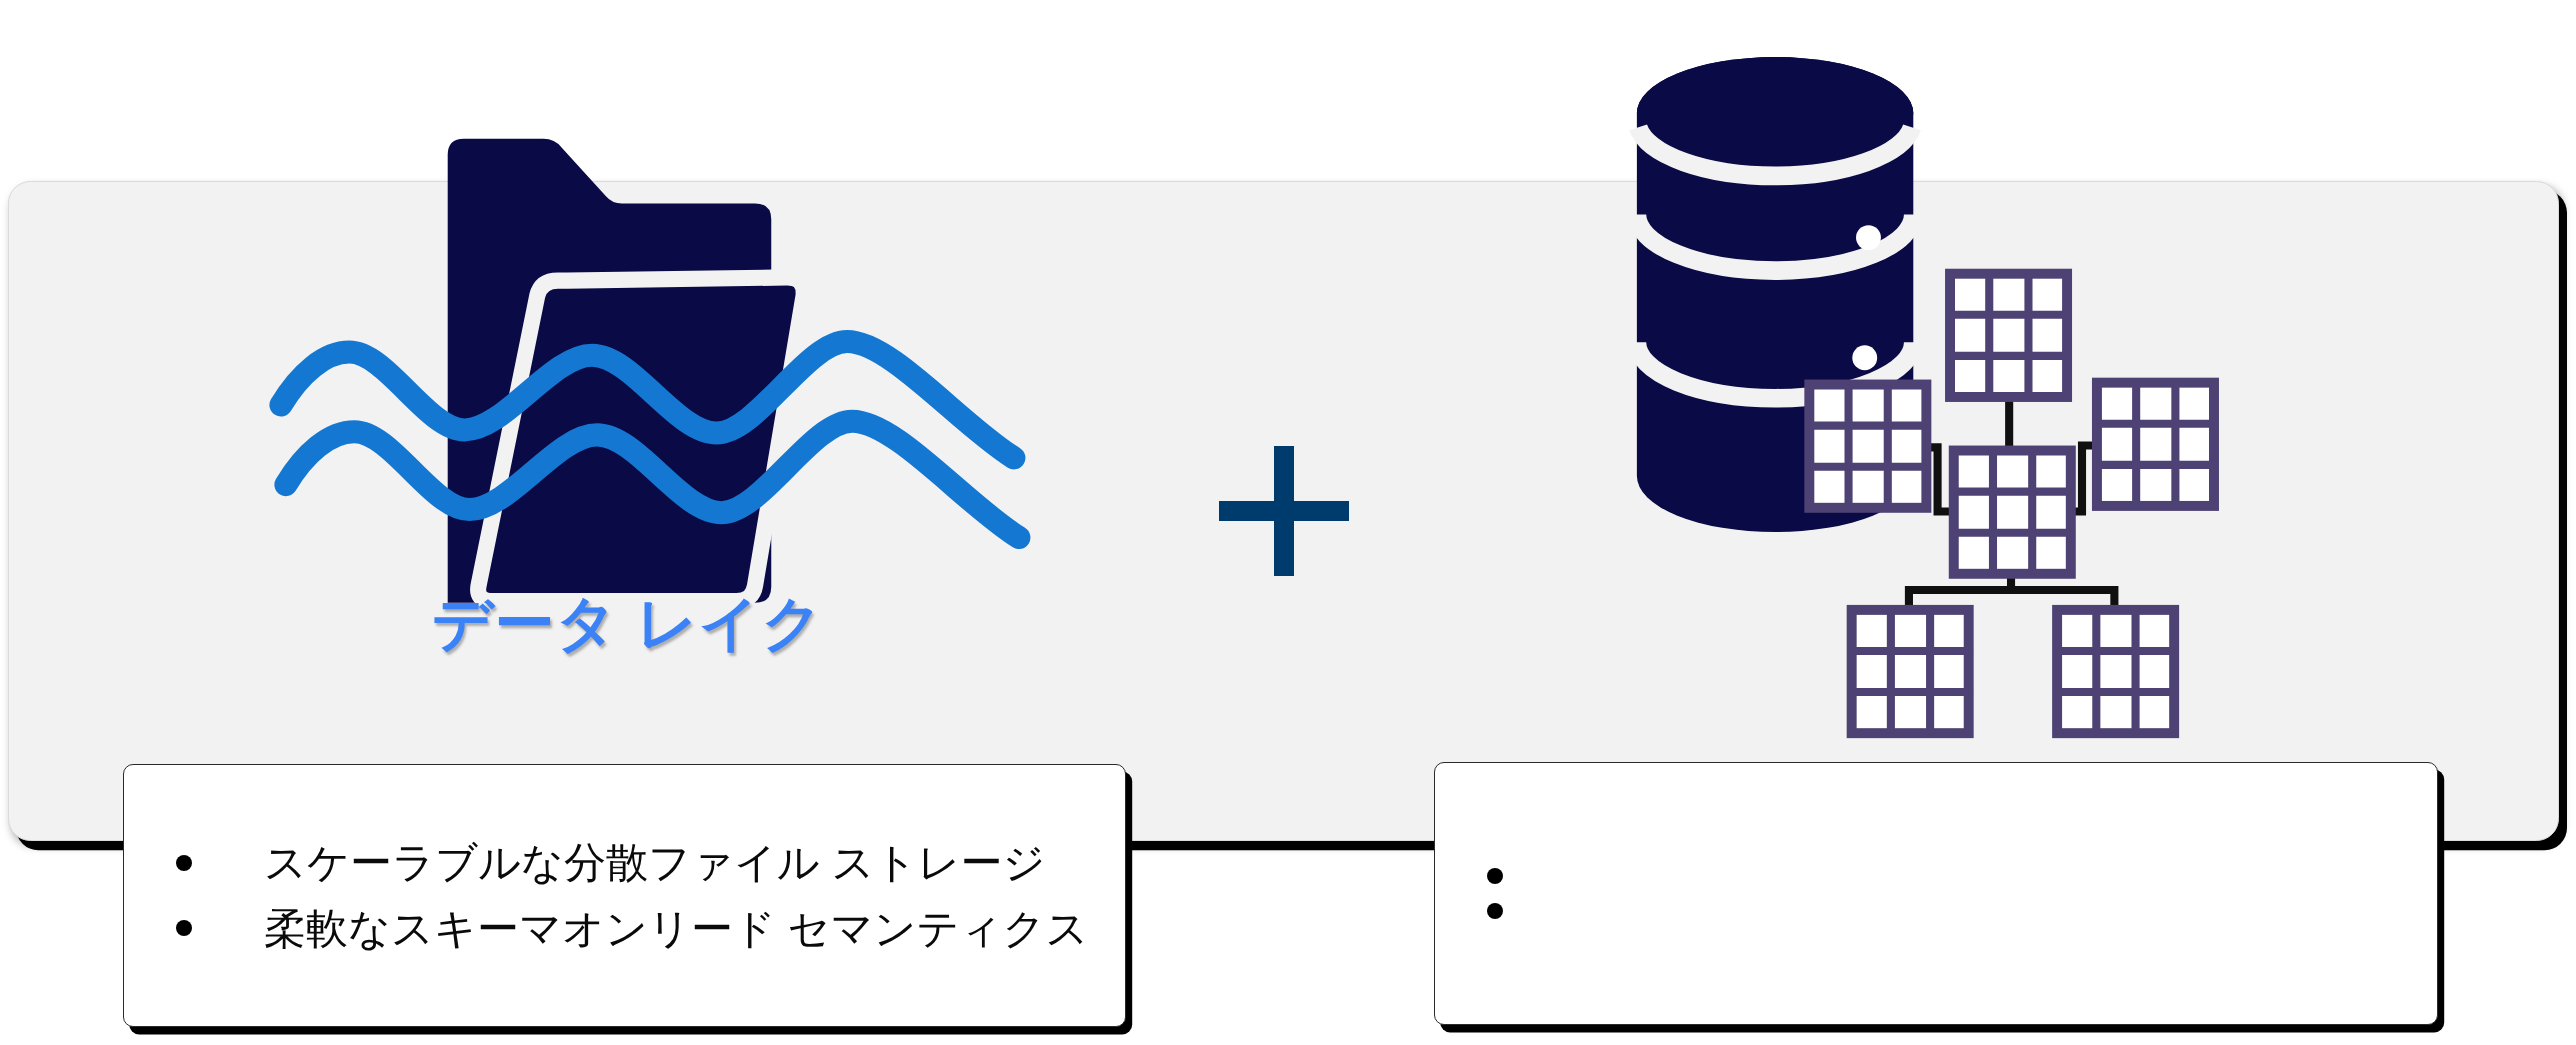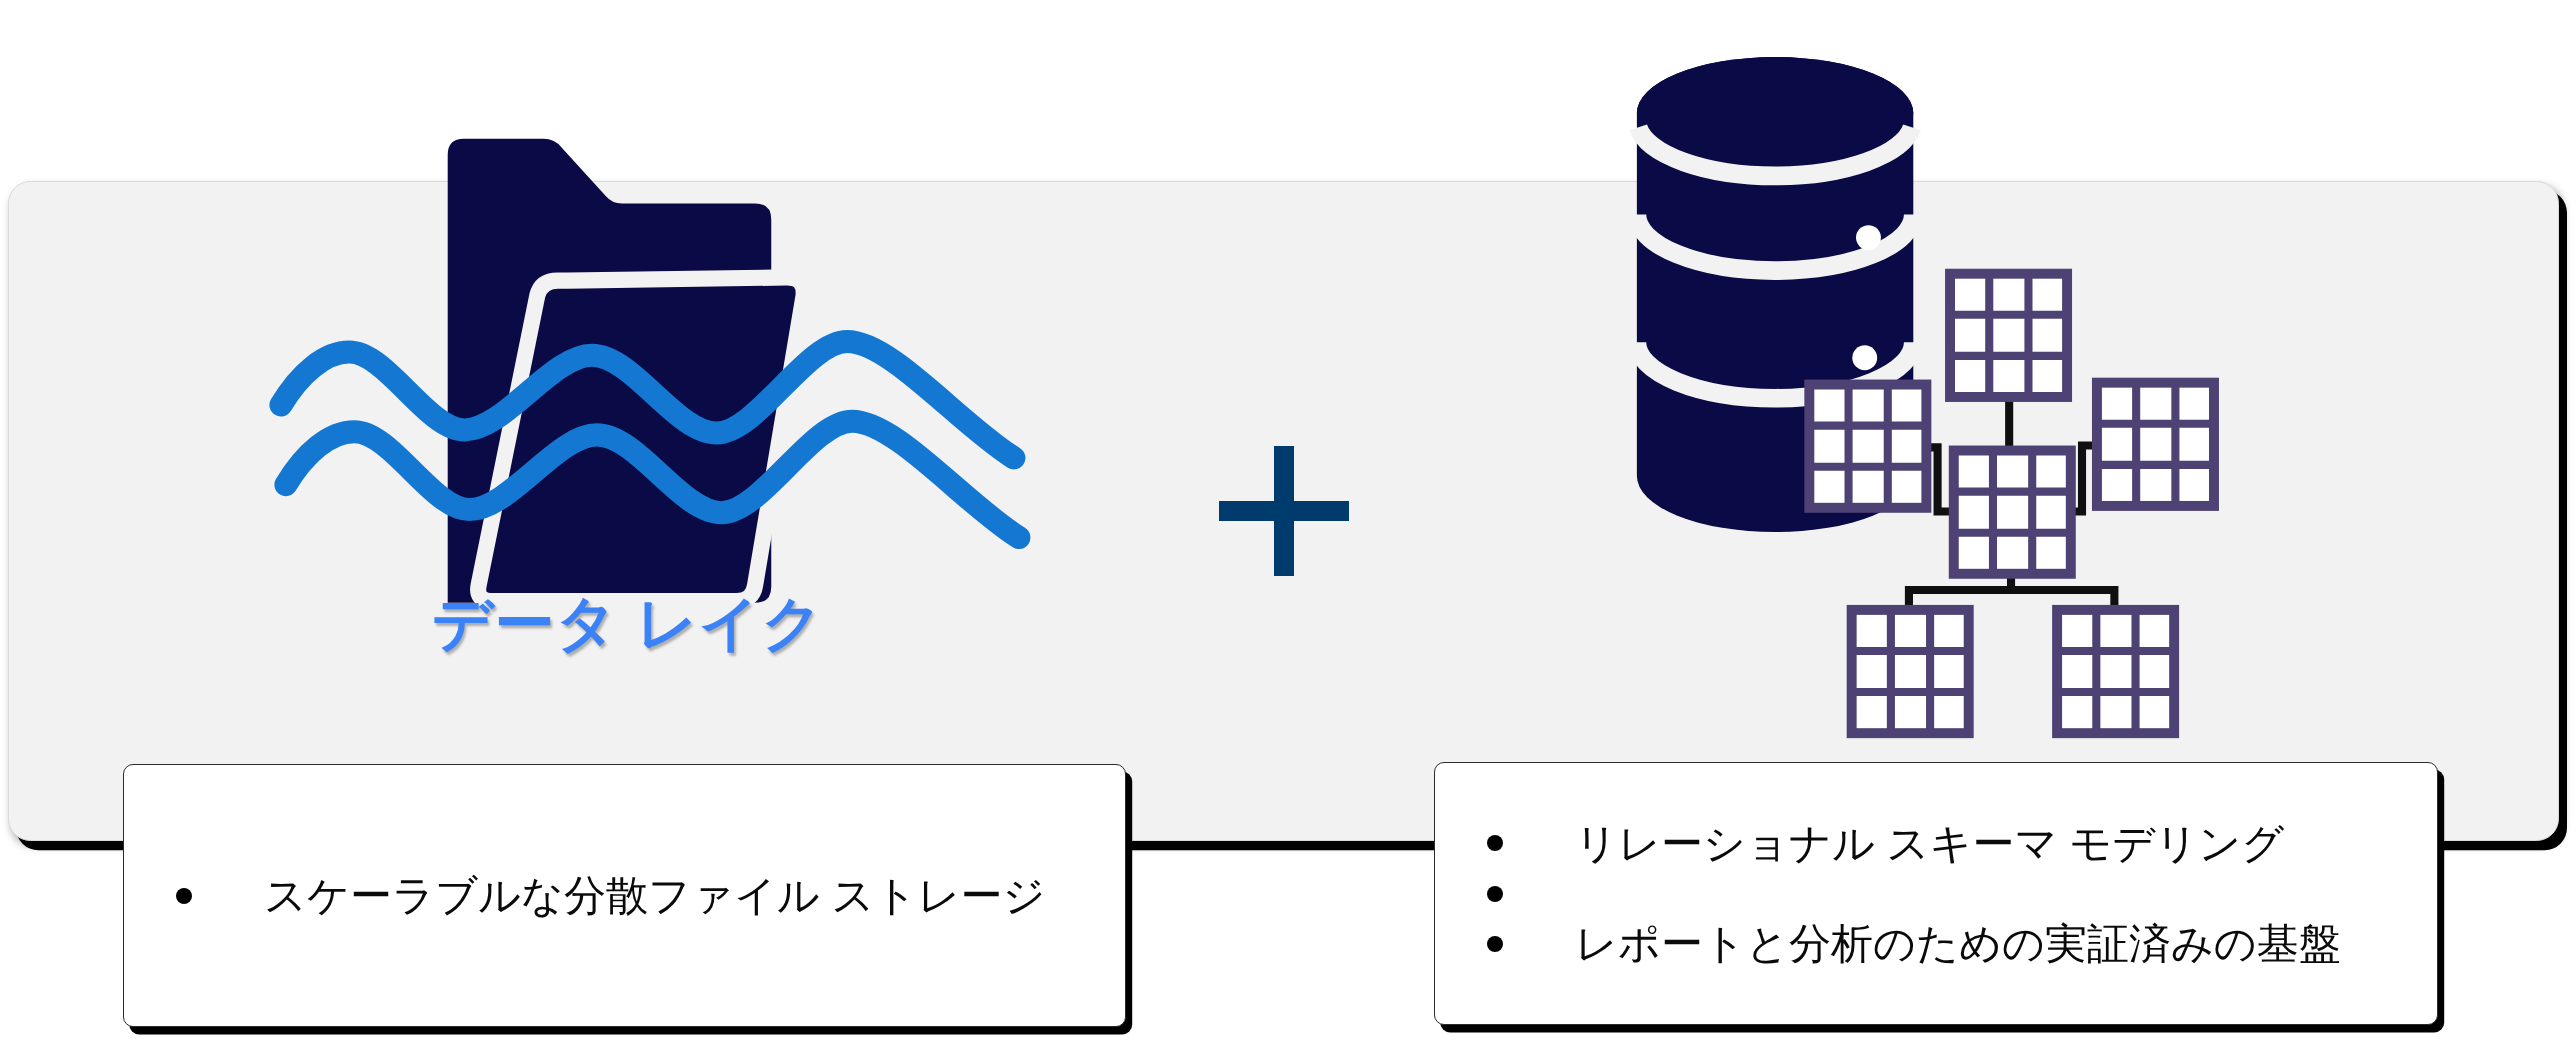--- a/index.html
+++ b/index.html
@@ -143,30 +143,29 @@
     </g>
   </svg>
 
   <div class="section-title title-lake">データ レイク</div>
 
   <div class="features-box box-lake">
     <div class="feature-item">
       <span class="bullet-dot"></span>
       <span class="feature-text">スケーラブルな分散ファイル ストレージ</span>
     </div>
+    <div class="feature-item">
+      <span class="bullet-dot"></span>
+      <span class="feature-text">柔軟なスキーマオンリード セマンティクス</span>
+    </div>
   </div>
 
   <div class="features-box box-warehouse">
     <div class="feature-item">
       <span class="bullet-dot"></span>
-      <span class="feature-text">リレーショナル スキーマ モデリング</span>
     </div>
     <div class="feature-item">
       <span class="bullet-dot"></span>
-    </div>
-    <div class="feature-item">
-      <span class="bullet-dot"></span>
-      <span class="feature-text">レポートと分析のための実証済みの基盤</span>
     </div>
   </div>
 
 </div>
 
 
 </body></html>

